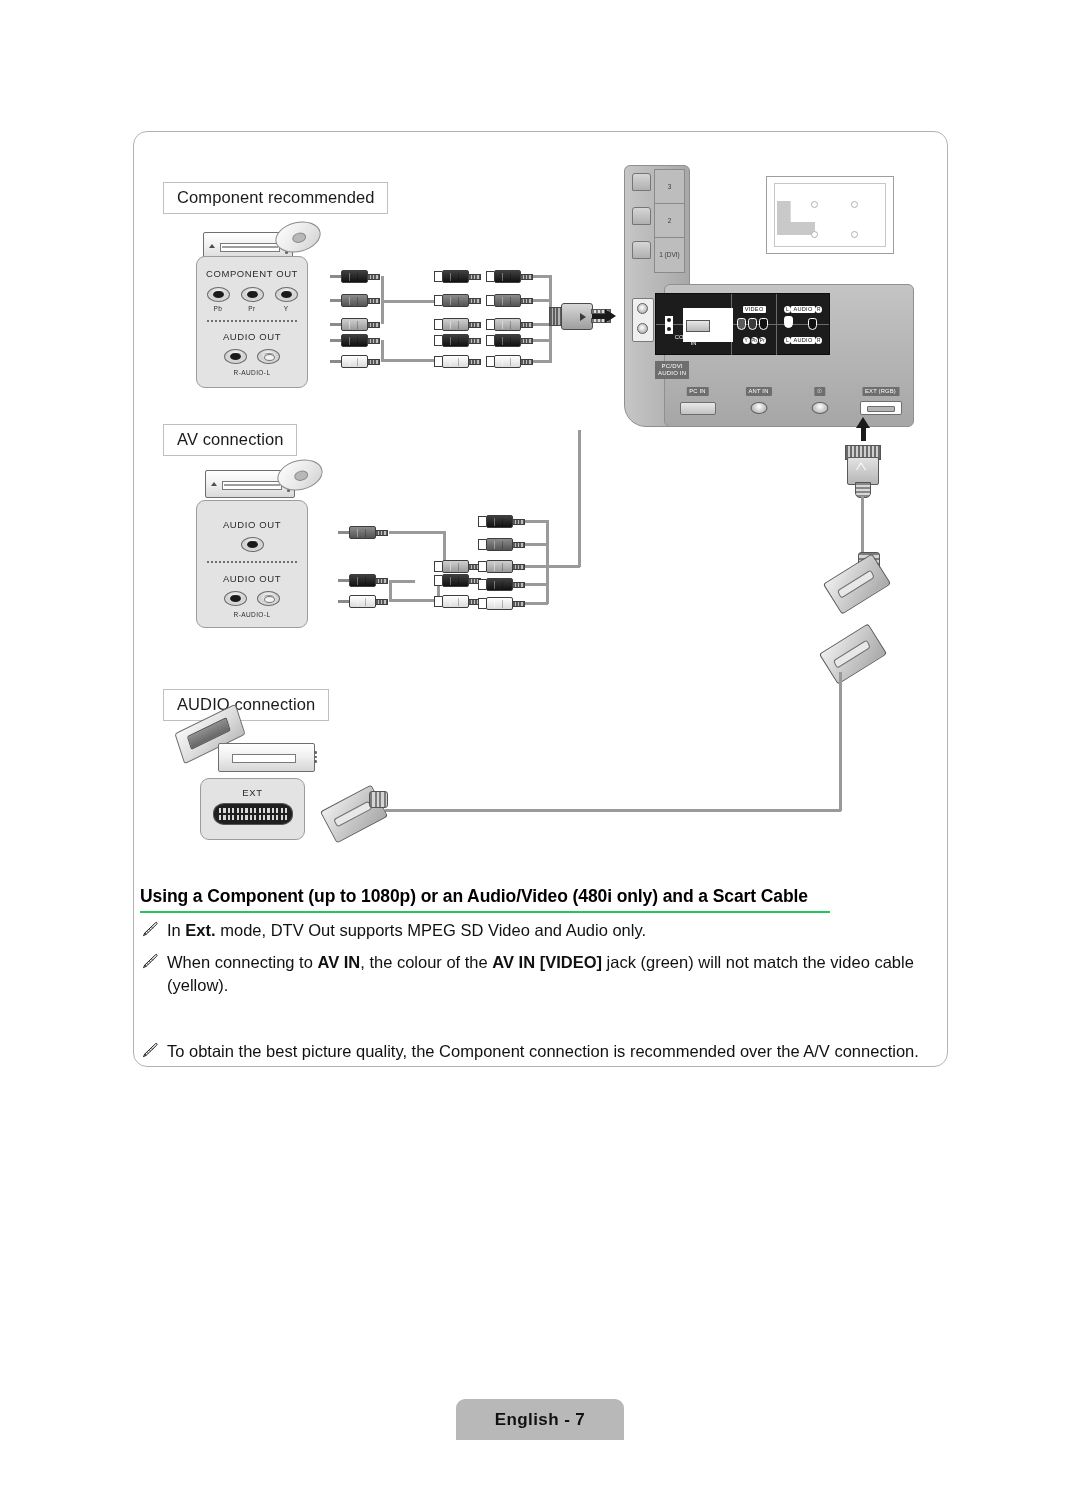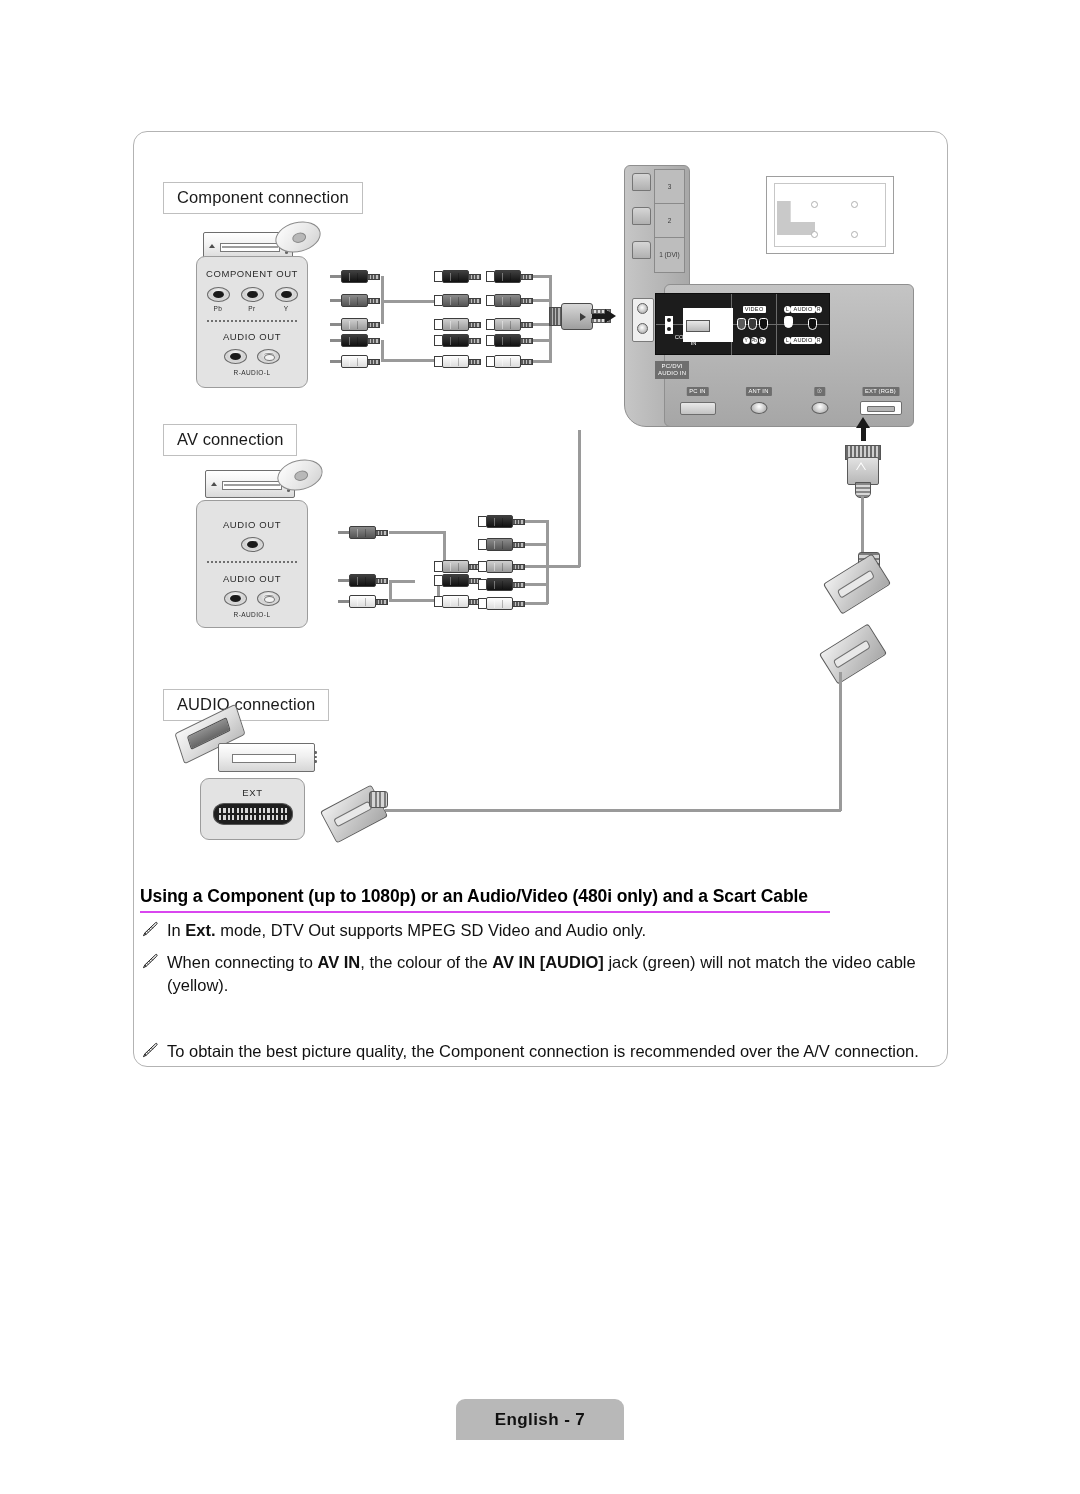--- a/index.html
+++ b/index.html
@@ -710,21 +710,21 @@
   }
 
   
   #headline {
     position: absolute;
     left: 140px; top: 886px;
     width: 690px;
     font-size: 17.5px;
     font-weight: bold;
     color: #000;
-    border-bottom: 2px solid #d946ef;
+    border-bottom: 2px solid #22c55e;
     padding-bottom: 4px;
     letter-spacing: -0.1px;
   }
   .note {
     position: absolute;
     left: 142px;
     width: 800px;
     font-size: 16.5px;
     line-height: 1.38;
     color: #111;
@@ -754,21 +754,21 @@
     font-weight: bold;
     color: #111;
     letter-spacing: 0.4px;
   }
 </style>
 </head>
 <body>
 
 <div class="page-panel"></div>
 
-<div class="section-chip" id="chip-component">Component connection</div>
+<div class="section-chip" id="chip-component">Component recommended</div>
 <div class="section-chip" id="chip-av">AV connection</div>
 <div class="section-chip" id="chip-scart">AUDIO connection</div>
 
 <div class="device" id="device-component">
   <div class="body">
     <div class="slot">
         <div class="slot-inner"></div>
       </div>
     <div class="eject"></div>
     <div class="dots">
@@ -1158,21 +1158,21 @@
   </svg>
   <span>In <b>Ext.</b> mode, DTV Out supports MPEG SD Video and Audio only.</span>
 </div>
 
 <div class="note" id="note2">
   <svg class="pencil" viewBox="0 0 20 18">
     <path d="M1.5 16.5 L4.5 15 L16.5 3.5 C17.5 2.5 16.5 1 15.3 1.8 L3.2 13.3 Z" fill="#ffffff" stroke="#1a1a1a" stroke-width="1.1" stroke-linejoin="round"></path>
     <path d="M3.2 13.3 L4.5 15" stroke="#1a1a1a" stroke-width="0.9"></path>
     <path d="M5.5 11.5 L7 13.2 M8 9 L9.5 10.7 M10.5 6.6 L12 8.3" stroke="#1a1a1a" stroke-width="0.7"></path>
   </svg>
-  <span>When connecting to <b>AV IN</b>, the colour of the <b>AV IN [AUDIO]</b> jack (green) will not match the video cable (yellow).</span>
+  <span>When connecting to <b>AV IN</b>, the colour of the <b>AV IN [VIDEO]</b> jack (green) will not match the video cable (yellow).</span>
 </div>
 
 <div class="note" id="note3">
   <svg class="pencil" viewBox="0 0 20 18">
     <path d="M1.5 16.5 L4.5 15 L16.5 3.5 C17.5 2.5 16.5 1 15.3 1.8 L3.2 13.3 Z" fill="#ffffff" stroke="#1a1a1a" stroke-width="1.1" stroke-linejoin="round"></path>
     <path d="M3.2 13.3 L4.5 15" stroke="#1a1a1a" stroke-width="0.9"></path>
     <path d="M5.5 11.5 L7 13.2 M8 9 L9.5 10.7 M10.5 6.6 L12 8.3" stroke="#1a1a1a" stroke-width="0.7"></path>
   </svg>
   <span>To obtain the best picture quality, the Component connection is recommended over the A/V connection.</span>
 </div>

